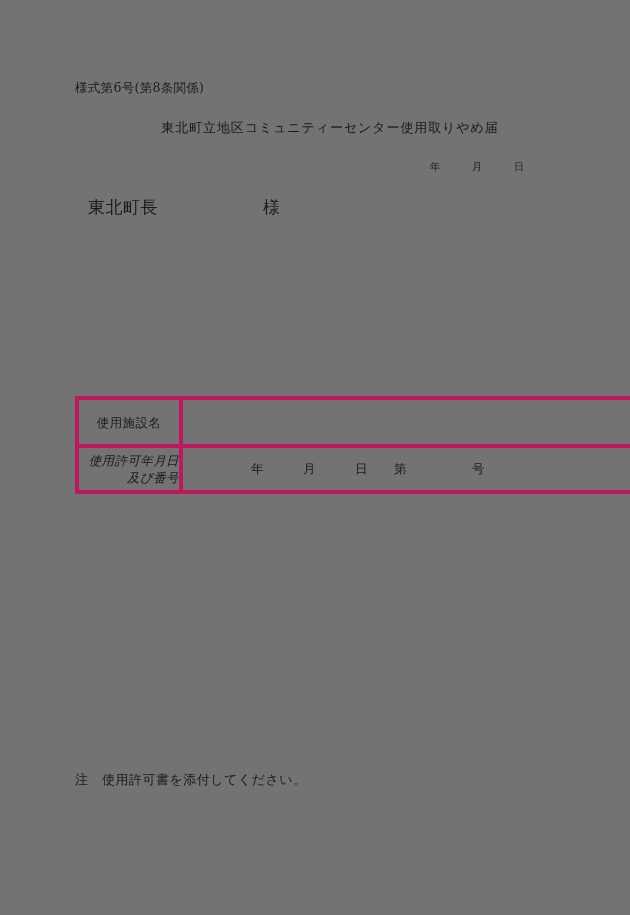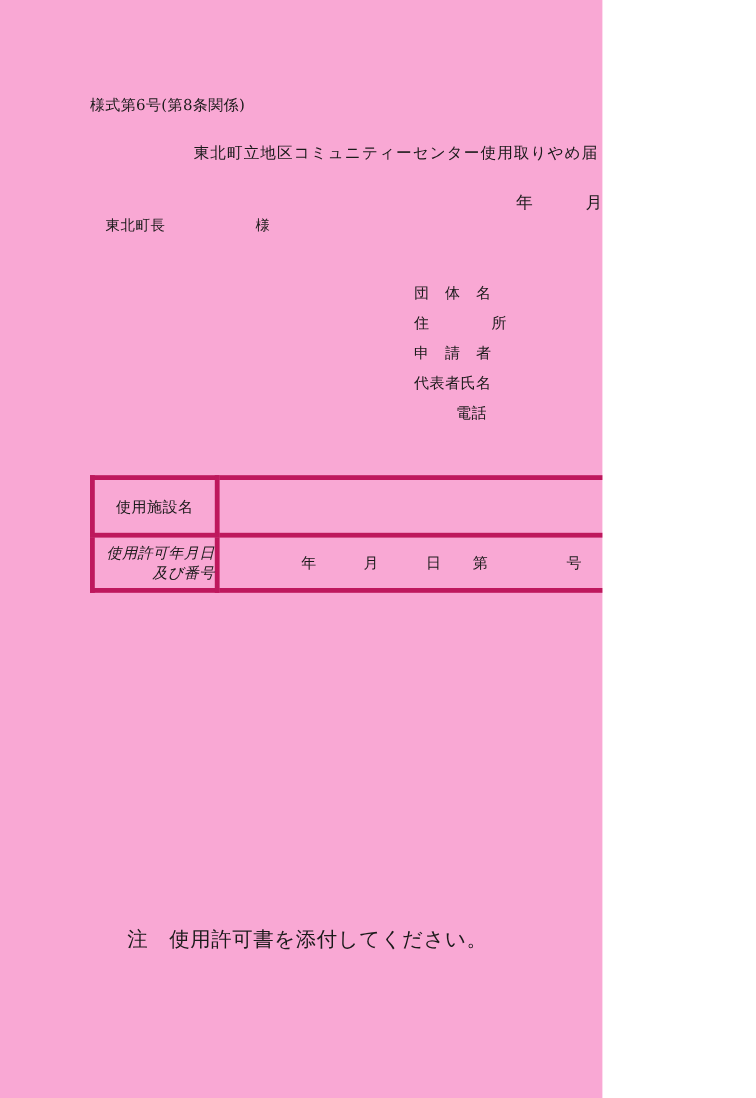--- a/index.html
+++ b/index.html
@@ -12,23 +12,23 @@
     width: 630px;
     height: 915px;
     position: relative;
     font-family: "DejaVu Serif", "Liberation Serif", serif;
     color: #1a1a1a;
     -webkit-font-smoothing: antialiased;
   }
   .page {
     position: absolute;
     inset: 0;
-    width: 502px;
+    width: 630px;
     height: 915px;
-    background: #f9a8d4;
+    background: #737373;
     overflow: hidden;
   }
 
   
   .form-no {
     position: absolute;
     left: 75px;
     top: 80px;
     font-size: 12.5px;
     letter-spacing: 0.3px;
@@ -43,29 +43,29 @@
     font-size: 13px;
     letter-spacing: 0.9px;
     white-space: nowrap;
     padding-left: 30px;
     box-sizing: border-box;
   }
   .date-line {
     position: absolute;
     left: 430px;
     top: 160px;
-    font-size: 14px;
+    font-size: 10px;
     white-space: pre;
     letter-spacing: 0.5px;
   }
   .addressee {
     position: absolute;
     left: 88px;
-    top: 180px;
-    font-size: 12px;
+    top: 196px;
+    font-size: 17px;
     white-space: pre;
     letter-spacing: 0.5px;
   }
 
   
   .applicant {
     position: absolute;
     left: 345px;
     top: 231px;
     font-size: 12.5px;
@@ -127,46 +127,38 @@
   .row-facility  td { height: 44px; }
   .row-permit    td { height: 42px; }
   .row-reason    td { height: 144px; }
   .row-remarks   td { height: 147px; }
 
   
   .footnote {
     position: absolute;
     left: 75px;
     top: 771px;
-    font-size: 17px;
+    font-size: 13px;
     letter-spacing: 0.5px;
     white-space: pre;
-    margin-left: 31px;
   }
 </style>
 </head>
 <body>
 
 <div class="page">
 
   <div class="form-no">様式第6号(第8条関係)</div>
 
   <div class="doc-title">東北町立地区コミュニティーセンター使用取りやめ届</div>
 
   <div class="date-line">年　　　月　　　日</div>
 
   <div class="addressee">東北町長　　　　　　様</div>
 
-  <div class="applicant">
-    <div class="line">団　体　名</div>
-    <div class="line">住　　　　所</div>
-    <div class="line">申　請　者</div>
-    <div class="line">代表者氏名</div>
-    <div class="line indent">電話</div>
-  </div>
 
 
   <table class="form-table">
     <tbody>
       <tr class="row-facility">
         <td class="label">使用施設名</td>
         <td class="value"></td>
       </tr>
       <tr class="row-permit">
         <td class="label tight">使用許可年月日

